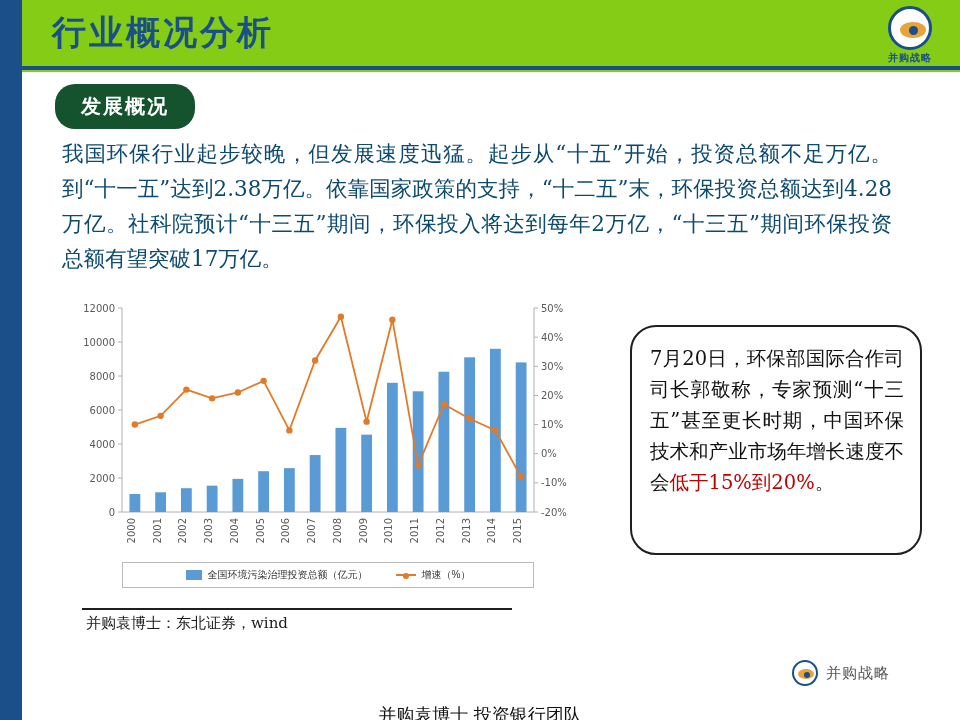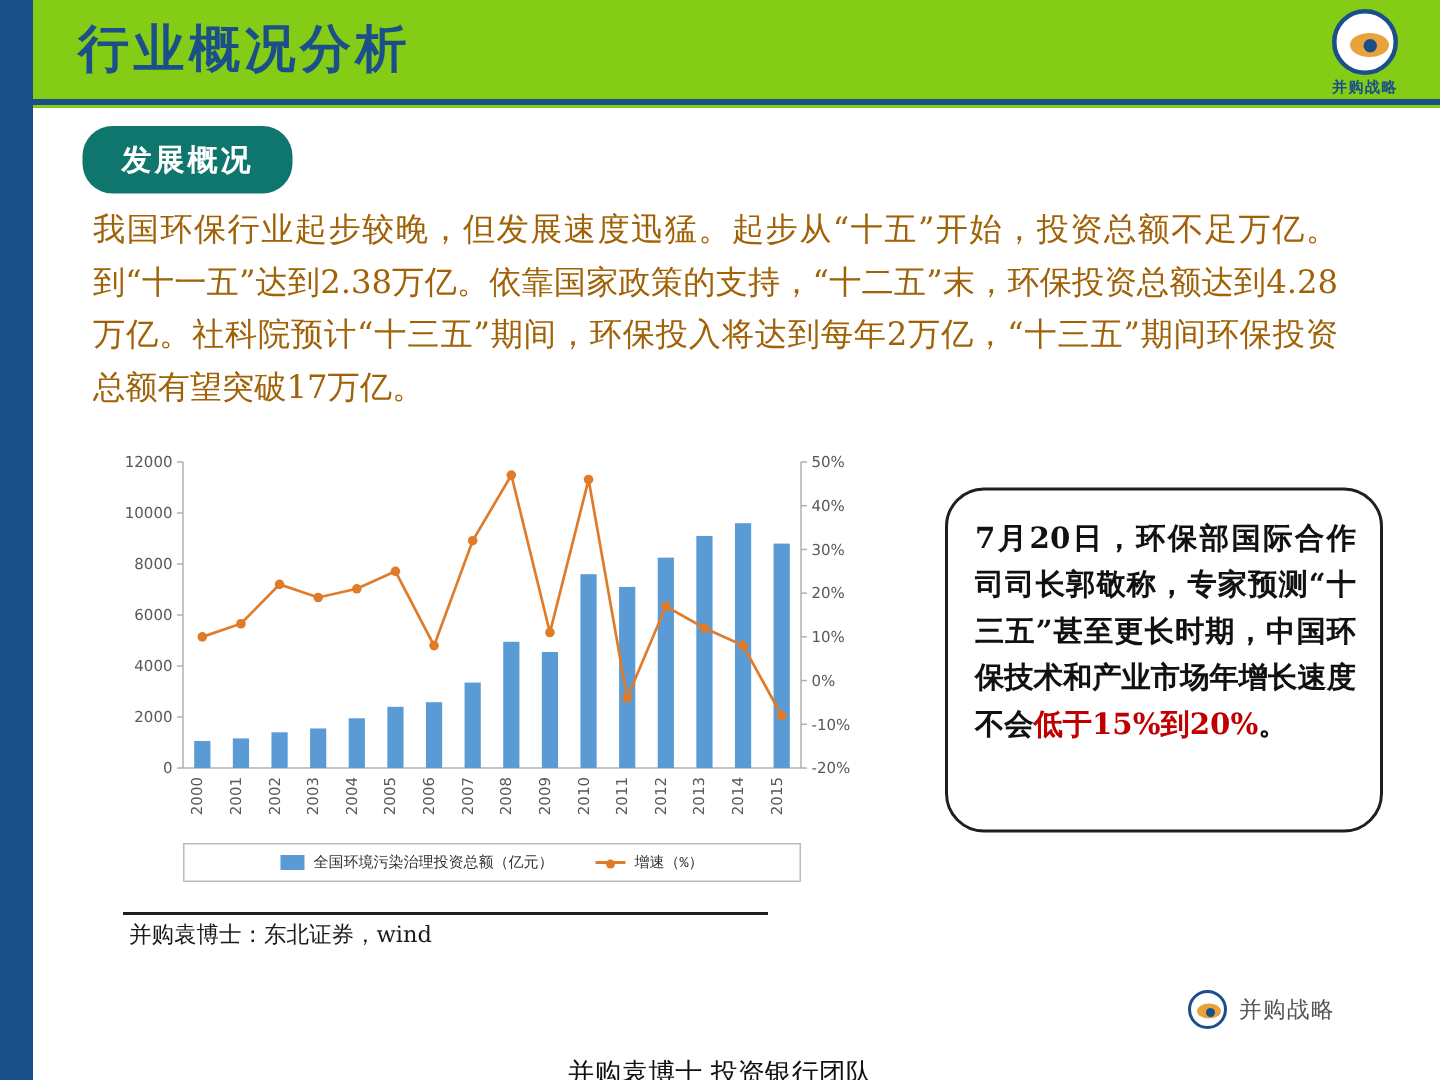--- a/index.html
+++ b/index.html
@@ -51,68 +51,67 @@
     background:#1a4f8a; z-index:2;
   }
   .logo-text {
     font-family:"DejaVu Sans", sans-serif;
     font-size:10px; font-weight:bold; color:#1a4f8a; margin-top:1px;
     letter-spacing:1px;
   }
   
   .pill {
     position:absolute; left:55px; top:84px;
-    background:#0f766e; color:#fff;
+    background:#14532d; color:#fff;
     border-radius:20px;
     padding:9px 26px;
     font-family:"DejaVu Serif", serif;
     font-size:20px; font-weight:bold; letter-spacing:2px;
   }
   
   .para {
     position:absolute; left:62px; top:136px; width:830px;
     font-family:"DejaVu Serif", serif;
     font-size:21.5px; line-height:35px;
-    color:#a16207;
+    color:#0c4a6e;
     text-align:justify;
   }
   
   .chart-card {
     position:absolute; left:60px; top:300px; width:530px; height:350px;
     background:#ffffff;
   }
   .chart-area { position:absolute; left:0; top:0; width:530px; height:262px; }
   .chart-legend {
     position:absolute; left:62px; top:262px; width:412px; height:26px;
     border:1px solid #bbbbbb;
     display:flex; align-items:center; justify-content:center; gap:28px;
   }
   .legend-item { display:flex; align-items:center; gap:6px;
-    font-family:Liberation Mono, monospace; font-size:10px; color:#333; }
+    font-family:Liberation Sans, sans-serif; font-size:10px; color:#333; }
   .legend-swatch-bar { width:16px; height:10px; background:#5b9bd5; }
   .legend-swatch-line { width:20px; height:0; border-top:2px solid #e07b2a; position:relative; }
   .legend-swatch-line:after{ content:""; position:absolute; left:7px; top:-3px;
      width:6px; height:6px; border-radius:50%; background:#e07b2a; }
   .source-rule {
     position:absolute; left:22px; top:308px; width:430px; height:2px; background:#1f1f1f;
   }
   .source-text {
     position:absolute; left:26px; top:314px;
     font-family:"DejaVu Serif", serif; font-size:15px; color:#1a1a1a;
   }
   
   .callout {
     position:absolute; left:630px; top:325px; width:292px; height:230px;
     border:2px solid #1f1f1f; border-radius:26px;
     background:#fff;
     padding:16px 16px 0 18px;
     font-family:"DejaVu Serif", serif;
     font-size:19.5px; line-height:31px; color:#111;
     text-align:justify;
-    font-weight:bold;
   }
   .callout .hl { color:#c00000; }
   
   .footer-text {
     position:absolute; left:0; top:684px; width:960px; text-align:center;
     font-family:"DejaVu Serif", serif; font-size:18px; color:#111;margin-top:19px;
   }
   .wechat {
     position:absolute; right:70px; top:660px;
     display:flex; align-items:center; gap:8px;

